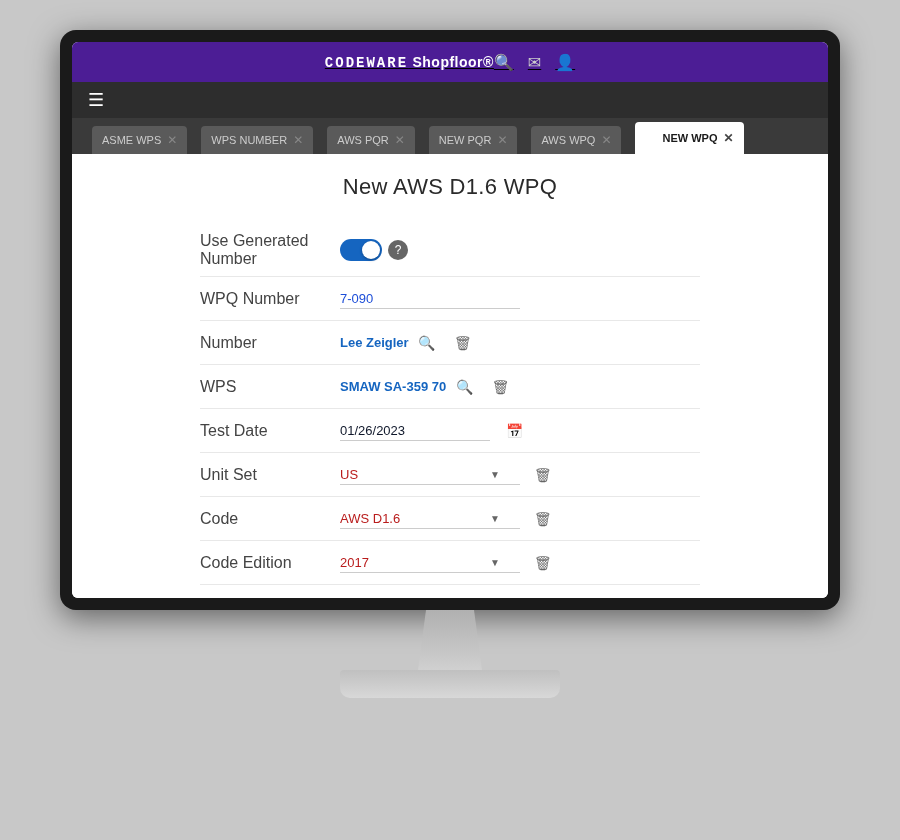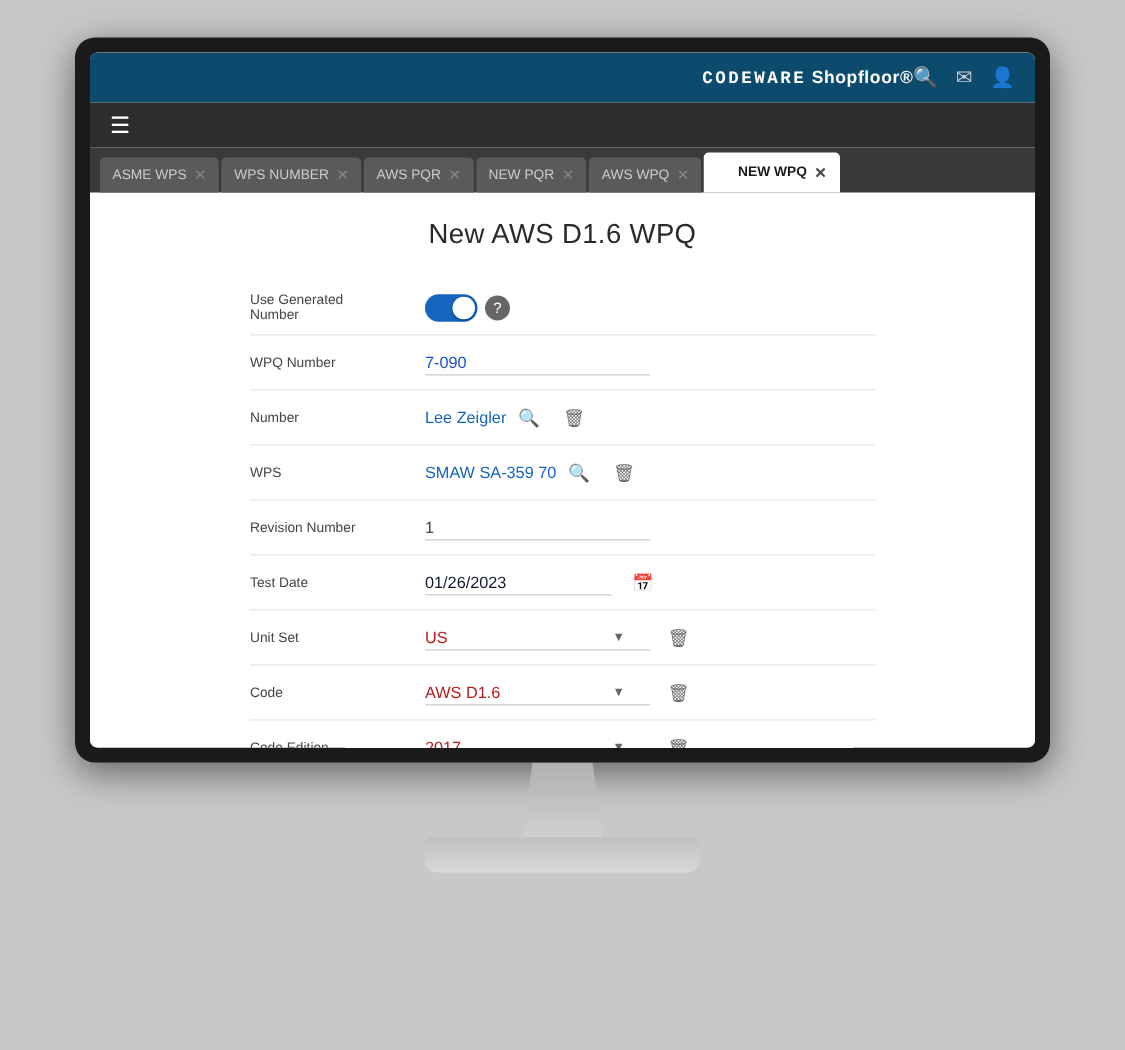--- a/index.html
+++ b/index.html
@@ -38,27 +38,28 @@
       height: 100%;
       background: #fff;
       border-radius: 6px;
       overflow: hidden;
       display: flex;
       flex-direction: column;
     }
 
     
     .top-bar {
-      background: #0c4a6e;
+      background: #4c1d95;
       height: 40px;
       display: flex;
       align-items: center;
-      justify-content: flex-end;
+      justify-content: center;
       padding: 0 16px;
       flex-shrink: 0;
+      text-decoration: underline;
     }
 
     .top-bar-logo {
       color: #fff;
       font-size: 14px;
       font-weight: bold;
       letter-spacing: 0.5px;
     }
 
     .top-bar-logo span.code {
@@ -112,20 +113,21 @@
       background: #5a5a5a;
       color: #ccc;
       font-size: 11px;
       padding: 5px 10px;
       border-radius: 4px 4px 0 0;
       display: flex;
       align-items: center;
       gap: 6px;
       cursor: pointer;
       height: 28px;
+      margin-left: 12px;
     }
 
     .tab.active {
       background: #fff;
       color: #1a1a1a;
       font-weight: bold;
       height: 32px;
       padding-left: 27px;
     }
 
@@ -159,21 +161,21 @@
     .form-row {
       display: flex;
       align-items: center;
       border-bottom: 1px solid #e8e8e8;
       padding: 8px 0;
       min-height: 44px;
     }
 
     .form-label {
       width: 140px;
-      font-size: 11px;
+      font-size: 16px;
       color: #444;
       font-weight: 500;
       flex-shrink: 0;
     }
 
     .form-value {
       flex: 1;
       display: flex;
       align-items: center;
       gap: 6px;
@@ -224,20 +226,21 @@
       cursor: pointer;
       flex-shrink: 0;
     }
 
     
     .link-value {
       color: #1565c0;
       font-size: 13px;
       cursor: pointer;
       text-decoration: none;
+      font-weight: bold;
     }
 
     
     .icon-btn {
       background: none;
       border: none;
       cursor: pointer;
       color: #666;
       font-size: 14px;
       padding: 2px 4px;
@@ -407,26 +410,20 @@
 
           <div class="form-row">
             <div class="form-label">WPS</div>
             <div class="form-value">
               <span class="link-value">SMAW SA-359 70</span>
               <button class="icon-btn">🔍</button>
               <button class="icon-btn trash-icon">🗑</button>
             </div>
           </div>
 
-          <div class="form-row">
-            <div class="form-label">Revision Number</div>
-            <div class="form-value">
-              <input class="form-input revision-text" type="text" value="1" style="">
-            </div>
-          </div>
 
           <div class="form-row">
             <div class="form-label">Test Date</div>
             <div class="form-value">
               <input class="date-input" type="text" value="01/26/2023" style="">
               <button class="icon-btn calendar-icon">📅</button>
             </div>
           </div>
 
           <div class="form-row">

